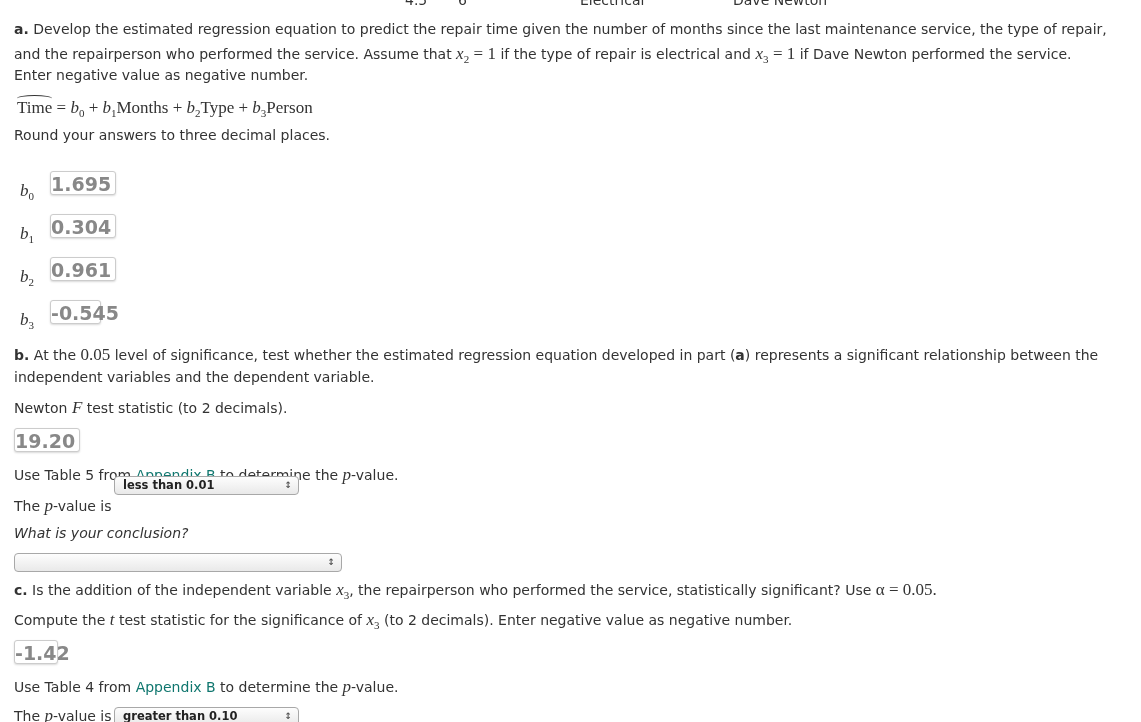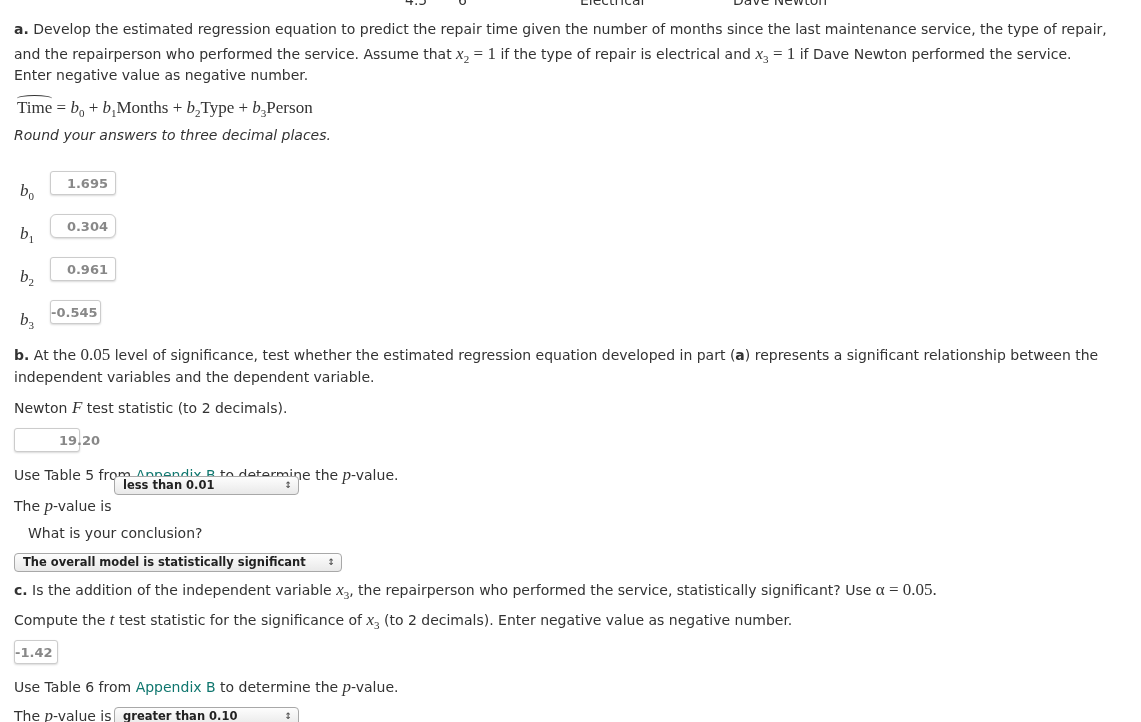--- a/index.html
+++ b/index.html
@@ -6,21 +6,21 @@
   body { width: 1141px; height: 722px; overflow: hidden; position: relative;
          font-family: "DejaVu Sans", sans-serif; font-size: 14px; color: #333333; }
   .abs { position: absolute; white-space: nowrap; }
   .mi { font-style: italic; font-family: "Liberation Serif", "DejaVu Serif", serif; font-size: 17px; }
   .mn { font-family: "Liberation Serif", "DejaVu Serif", serif; font-size: 17px; }
   b { font-weight: bold; }
   .link { color: #0f766e; cursor: pointer; }
   .topcut { top: -8px; font-size: 14px; color: #333; }
   .inbox { position: absolute; height: 24px; border: 1px solid #cccccc; border-radius: 3px;
            box-shadow: 0 1px 2px rgba(0,0,0,0.15); background: #fff; color: #888888;
-           font-weight: bold; font-size: 13px; text-align: right; padding-right: 7px;
+           font-weight: bold; font-size: 19px; text-align: right; padding-right: 7px;
            line-height: 24px; box-sizing: border-box; }
   .sel { position: absolute; height: 19px; border: 1px solid #a8a8a8; border-radius: 4px;
          background: linear-gradient(#fdfdfd, #e9e9e9); font-weight: bold; font-size: 11.5px;
          color: #222; line-height: 17px; padding-left: 8px; box-sizing: border-box; }
   .sel .arr { position: absolute; right: 6px; top: 0; font-size: 9px; color: #555; line-height: 17px; }
   .blabel { position: absolute; left: 20px; }
   sub { font-size: 11px; font-style: normal; }
   .hat { position: relative; display: inline-block; }
   .hat::before { content: ""; position: absolute; left: 0; right: 0; top: -3px; height: 6px;
                  border-top: 1.3px solid #333; border-radius: 50% 50% 0 0; }
@@ -38,67 +38,67 @@
 </div>
 <div class="abs" style="left:14px; top:44px;">
   <span>and the repairperson who performed the service. Assume that </span><span class="mi">x<sub>2</sub></span> <span class="mn">= 1</span><span> if the type of repair is electrical and </span><span class="mi">x<sub>3</sub></span> <span class="mn">= 1</span><span> if Dave Newton performed the service.</span>
 </div>
 <div class="abs" style="left:14px; top:67px;">Enter negative value as negative number.</div>
 
 <div class="abs mn" style="left:17px; top:98px; font-size:17px;">
   <span class="hat">Time</span>
   = <i>b</i><sub>0</sub> + <i>b</i><sub>1</sub>Months + <i>b</i><sub>2</sub>Type + <i>b</i><sub>3</sub>Person
 </div>
-<div class="abs" style="left:14px; top:127px;font-style:italic;">Round your answers to three decimal places.</div>
+<div class="abs" style="left:14px; top:127px;">Round your answers to three decimal places.</div>
 
 <div class="blabel mi" style="top:181px;">b<sub>0</sub></div>
 <div class="inbox" style="left:50px; top:171px; width:66px;">1.695</div>
 
 <div class="blabel mi" style="top:224px;">b<sub>1</sub></div>
-<div class="inbox" style="left:50px; top:214px; width:66px;border-radius:6px;">0.304</div>
+<div class="inbox" style="left:50px; top:214px; width:66px;">0.304</div>
 
 <div class="blabel mi" style="top:267px;">b<sub>2</sub></div>
 <div class="inbox" style="left:50px; top:257px; width:66px;">0.961</div>
 
 <div class="blabel mi" style="top:310px;">b<sub>3</sub></div>
 <div class="inbox" style="left:50px; top:300px; width:51px;">-0.545</div>
 
 <div class="abs" style="left:14px; top:345px;">
   <b>b.</b><span> At the </span><span class="mn">0.05</span><span> level of significance, test whether the estimated regression equation developed in part (</span><b>a</b><span>) represents a significant relationship between the</span>
 </div>
 <div class="abs" style="left:14px; top:369px;">independent variables and the dependent variable.</div>
 <div class="abs" style="left:14px; top:398px;">
   <span>Newton </span><span class="mi">F</span><span> test statistic (to 2 decimals).</span>
 </div>
-<div class="inbox" style="left:14px; top:428px; width:66px;padding-left:44px;">19.20</div>
+<div class="inbox" style="left:14px; top:428px; width:66px;">19.20</div>
 
 <div class="abs" style="left:14px; top:465px;">
   <span>Use Table 5 from </span><span class="link">Appendix B</span><span> to determine the </span><span class="mi">p</span><span>-value.</span>
 </div>
 <div class="abs" style="left:14px; top:496px;">
   <span>The </span><span class="mi">p</span><span>-value is</span>
 </div>
 <div class="sel" style="left:114px; top:476px; width:185px;">
   <span>less than 0.01</span><span class="arr">↕</span>
 </div>
 
-<div class="abs" style="left:28px; top:525px;">What is your conclusion?</div>
+<div class="abs" style="left:14px; top:525px;font-style:italic;">What is your conclusion?</div>
 <div class="sel" style="left:14px; top:553px; width:328px;">
-  <span>The overall model is statistically significant</span><span class="arr">↕</span>
+  <span class="arr">↕</span>
 </div>
 
 <div class="abs" style="left:14px; top:580px;">
   <b>c.</b><span> Is the addition of the independent variable </span><span class="mi">x<sub>3</sub></span><span>, the repairperson who performed the service, statistically significant? Use </span><span class="mn">α = 0.05.</span>
 </div>
 <div class="abs" style="left:14px; top:610px;">
   <span>Compute the </span><span class="mi">t</span><span> test statistic for the significance of </span><span class="mi">x<sub>3</sub></span><span> (to 2 decimals). Enter negative value as negative number.</span>
 </div>
 <div class="inbox" style="left:14px; top:640px; width:44px;">-1.42</div>
 
 <div class="abs" style="left:14px; top:677px;">
-  <span>Use Table 6 from </span><span class="link">Appendix B</span><span> to determine the </span><span class="mi">p</span><span>-value.</span>
+  <span>Use Table 4 from </span><span class="link">Appendix B</span><span> to determine the </span><span class="mi">p</span><span>-value.</span>
 </div>
 <div class="abs" style="left:14px; top:706px;">
   <span>The </span><span class="mi">p</span><span>-value is</span>
 </div>
 <div class="sel" style="left:114px; top:707px; width:185px;">
   <span>greater than 0.10</span><span class="arr">↕</span>
 </div>
 
 </body></html>

